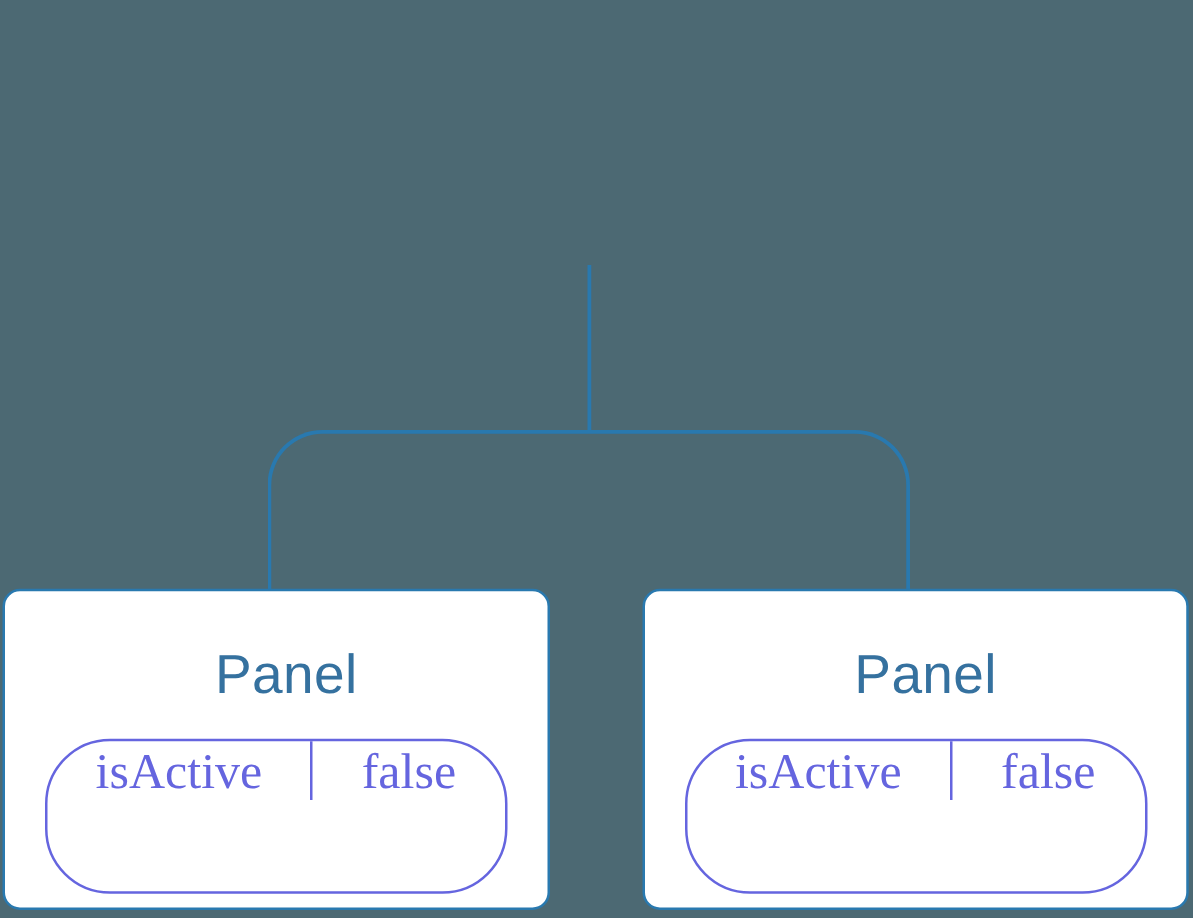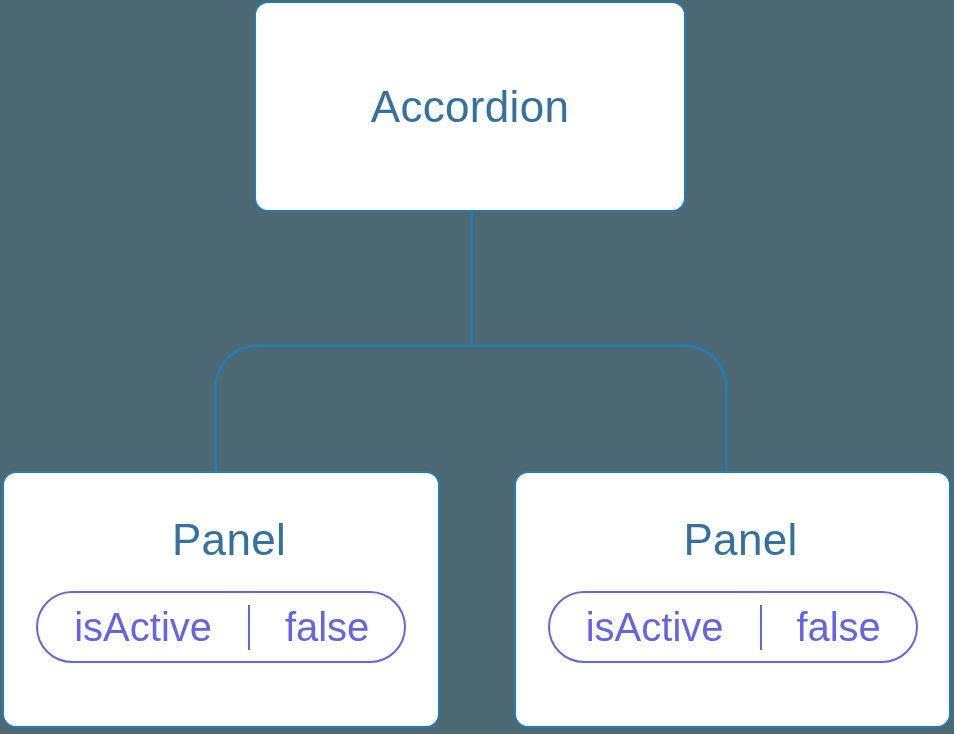--- a/index.html
+++ b/index.html
@@ -77,26 +77,27 @@
     left: 16px;
     right: 0;
     text-align: center;
   }
   .state-pill {
     position: absolute;
     top: 118px;
     left: 50%;
     transform: translateX(-50%);
     width: 370px;
-    height: 72px;
+    height: 124px;
     border: 2px solid var(--state-accent);
     border-radius: 52px;
     display: flex;
-    align-items: center;
+    align-items: flex-start;
     background: var(--node-fill);
+    font-family: Liberation Serif, serif;
   }
   .state-key, .state-value {
     display: flex;
     align-items: center;
     justify-content: center;
     color: var(--state-accent);
     font-size: 40px;
     font-weight: 500;
     white-space: nowrap;
   }
@@ -104,23 +105,20 @@
     flex: 0 0 58%;
     border-right: 2px solid var(--state-accent);
   }
   .state-value { flex: 1 1 auto; }
 </style>
 </head>
 <body>
 
 <div class="stage">
 
-  <div class="node root-node">
-    <span class="node-title">Accordion</span>
-  </div>
 
   <div class="stem"></div>
   <div class="bracket"></div>
 
   <div class="node panel-node panel-left">
     <span class="node-title panel-title">Panel</span>
     <div class="state-pill">
       <span class="state-key">isActive</span>
       <span class="state-value">false</span>
     </div>

